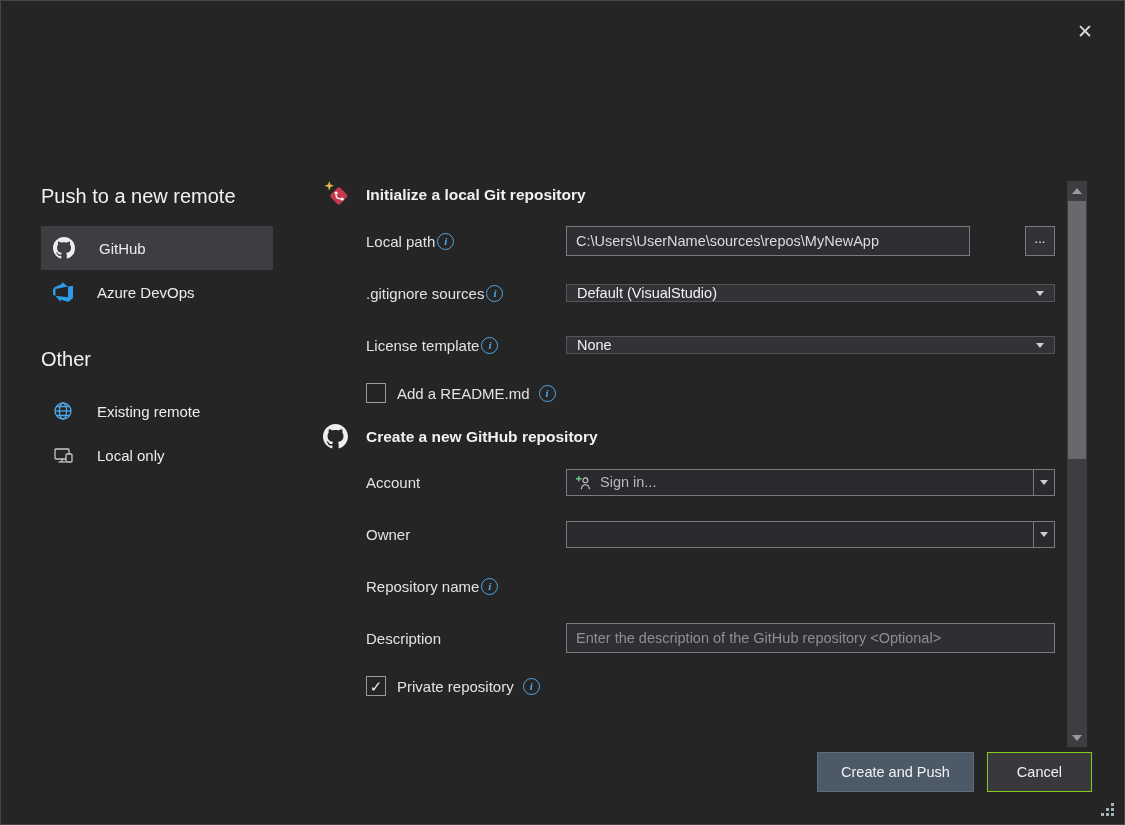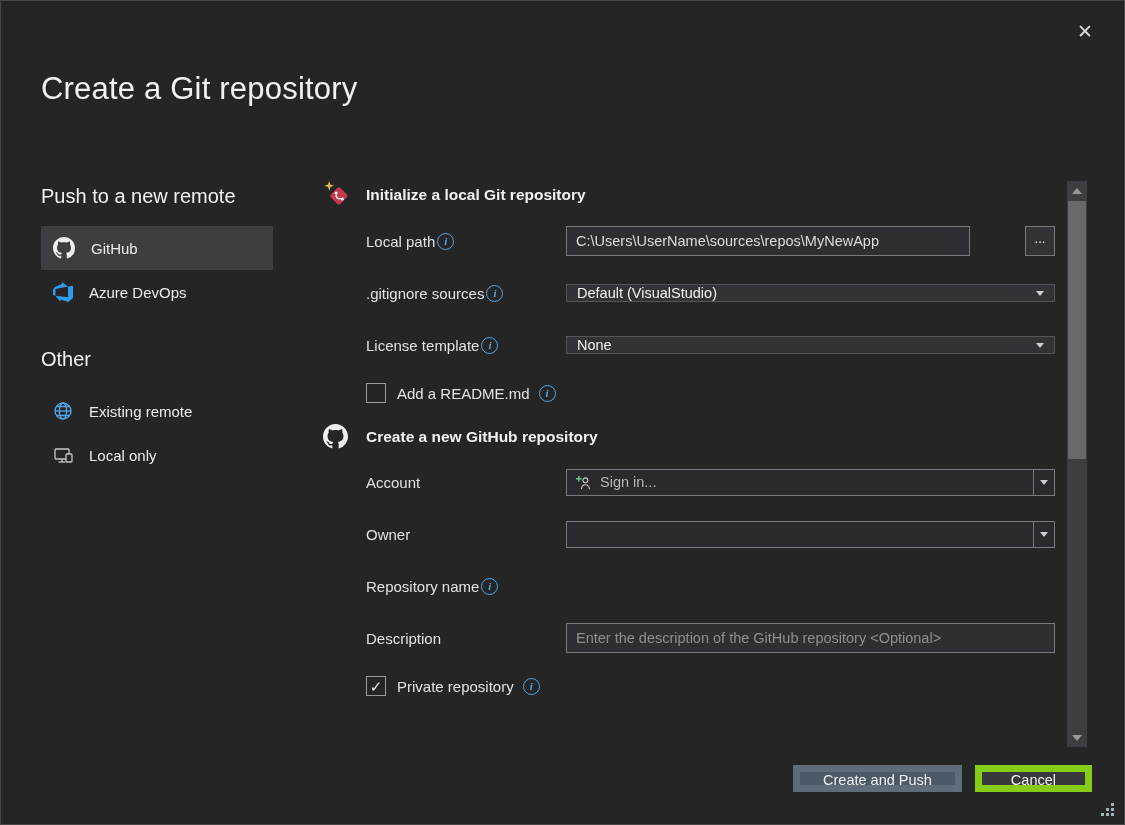--- a/index.html
+++ b/index.html
@@ -21,21 +21,21 @@
   .page-title {
     position:absolute; left:40px; top:70px;
     font-size:31px; font-weight:300; color:#f1f1f1; letter-spacing:.2px;
   }
 
   
   .sidebar { position:absolute; left:40px; top:184px; width:232px; }
   .side-header { font-size:20px; font-weight:400; color:#f1f1f1; margin-bottom:18px; }
   .side-header.other { margin-top:34px; }
   .side-item {
-    height:44px; display:flex; align-items:center; gap:16px;
+    height:44px; display:flex; align-items:center; gap:24px;
     padding:8px 12px; font-size:15px; color:#ececec; cursor:default;
   }
   .side-item.selected { background:#3e3e42; }
   .side-item .svg-ic { flex:none; display:flex; }
 
   
   .main { position:absolute; left:322px; top:180px; width:732px; }
   .section-header { display:flex; align-items:center; margin-bottom:18px; }
   .section-header .sec-icon { width:27px; flex:none; display:flex; margin-right:16px; }
   .section-header h3 { font-size:15.5px; font-weight:bold; color:#f1f1f1; }
@@ -91,41 +91,40 @@
   .scrollbar { position:absolute; left:1066px; top:180px; width:20px; height:566px; background:#3e3e42; }
   .sb-arrow { position:absolute; left:0; width:20px; height:17px; display:flex; align-items:center; justify-content:center; }
   .sb-up { top:1px; } .sb-down { bottom:1px; }
   .tri-up { width:0; height:0; border-left:5px solid transparent; border-right:5px solid transparent; border-bottom:6px solid #9a9a9e; }
   .tri-down { width:0; height:0; border-left:5px solid transparent; border-right:5px solid transparent; border-top:6px solid #9a9a9e; }
   .sb-thumb { position:absolute; left:1px; top:20px; width:18px; height:258px; background:#68696d; }
 
   
   .footer { position:absolute; right:32px; bottom:32px; display:flex; gap:13px; }
   .btn {
-    height:27px; font-size:14.5px; color:#f1f1f1; font-family:inherit;
-    background:#39393d; border:7px solid #84cc16; padding:0 29px;
+    height:40px; font-size:14.5px; color:#f1f1f1; font-family:inherit;
+    background:#39393d; border:1px solid #84cc16; padding:0 29px;
   }
   .btn.primary { background:#4c5966; border-color:#5f6c79; padding:0 23px; }
 
   
   .grip { position:absolute; right:9px; bottom:7px; width:14px; height:14px; }
   .grip::before {
     content:""; position:absolute; left:0; top:0; width:3px; height:3px; background:transparent;
     box-shadow: 10px 0 #9fb3b8, 10px 5px #9fb3b8, 5px 5px #9fb3b8,
                 10px 10px #9fb3b8, 5px 10px #9fb3b8, 0 10px #9fb3b8;
   }
 </style>
 </head>
 <body>
 
 <div class="dialog">
 
   <div class="close-btn">✕</div>
 
-  <h1 class="page-title">Create a Git repository</h1>
 
   <div class="sidebar">
     <div class="side-header">Push to a new remote</div>
 
     <div class="side-item selected">
       <span class="svg-ic">
         <svg width="22" height="22" viewBox="0 0 16 16">
             <path fill="#eceff1" d="M8 0C3.58 0 0 3.58 0 8c0 3.54 2.29 6.53 5.47 7.59.4.07.55-.17.55-.38 0-.19-.01-.82-.01-1.49-2.01.37-2.53-.49-2.69-.94-.09-.23-.48-.94-.82-1.13-.28-.15-.68-.52-.01-.53.63-.01 1.08.58 1.23.82.72 1.21 1.87.87 2.33.66.07-.52.28-.87.51-1.07-1.78-.2-3.64-.89-3.64-3.95 0-.87.31-1.59.82-2.15-.08-.2-.36-1.02.08-2.12 0 0 .67-.21 2.2.82.64-.18 1.32-.27 2-.27s1.36.09 2 .27c1.53-1.04 2.2-.82 2.2-.82.44 1.1.16 1.92.08 2.12.51.56.82 1.27.82 2.15 0 3.07-1.87 3.75-3.65 3.95.29.25.54.73.54 1.48 0 1.07-.01 1.93-.01 2.2 0 .21.15.46.55.38A8.01 8.01 0 0 0 16 8c0-4.42-3.58-8-8-8z"></path>
           </svg>
       </span>

